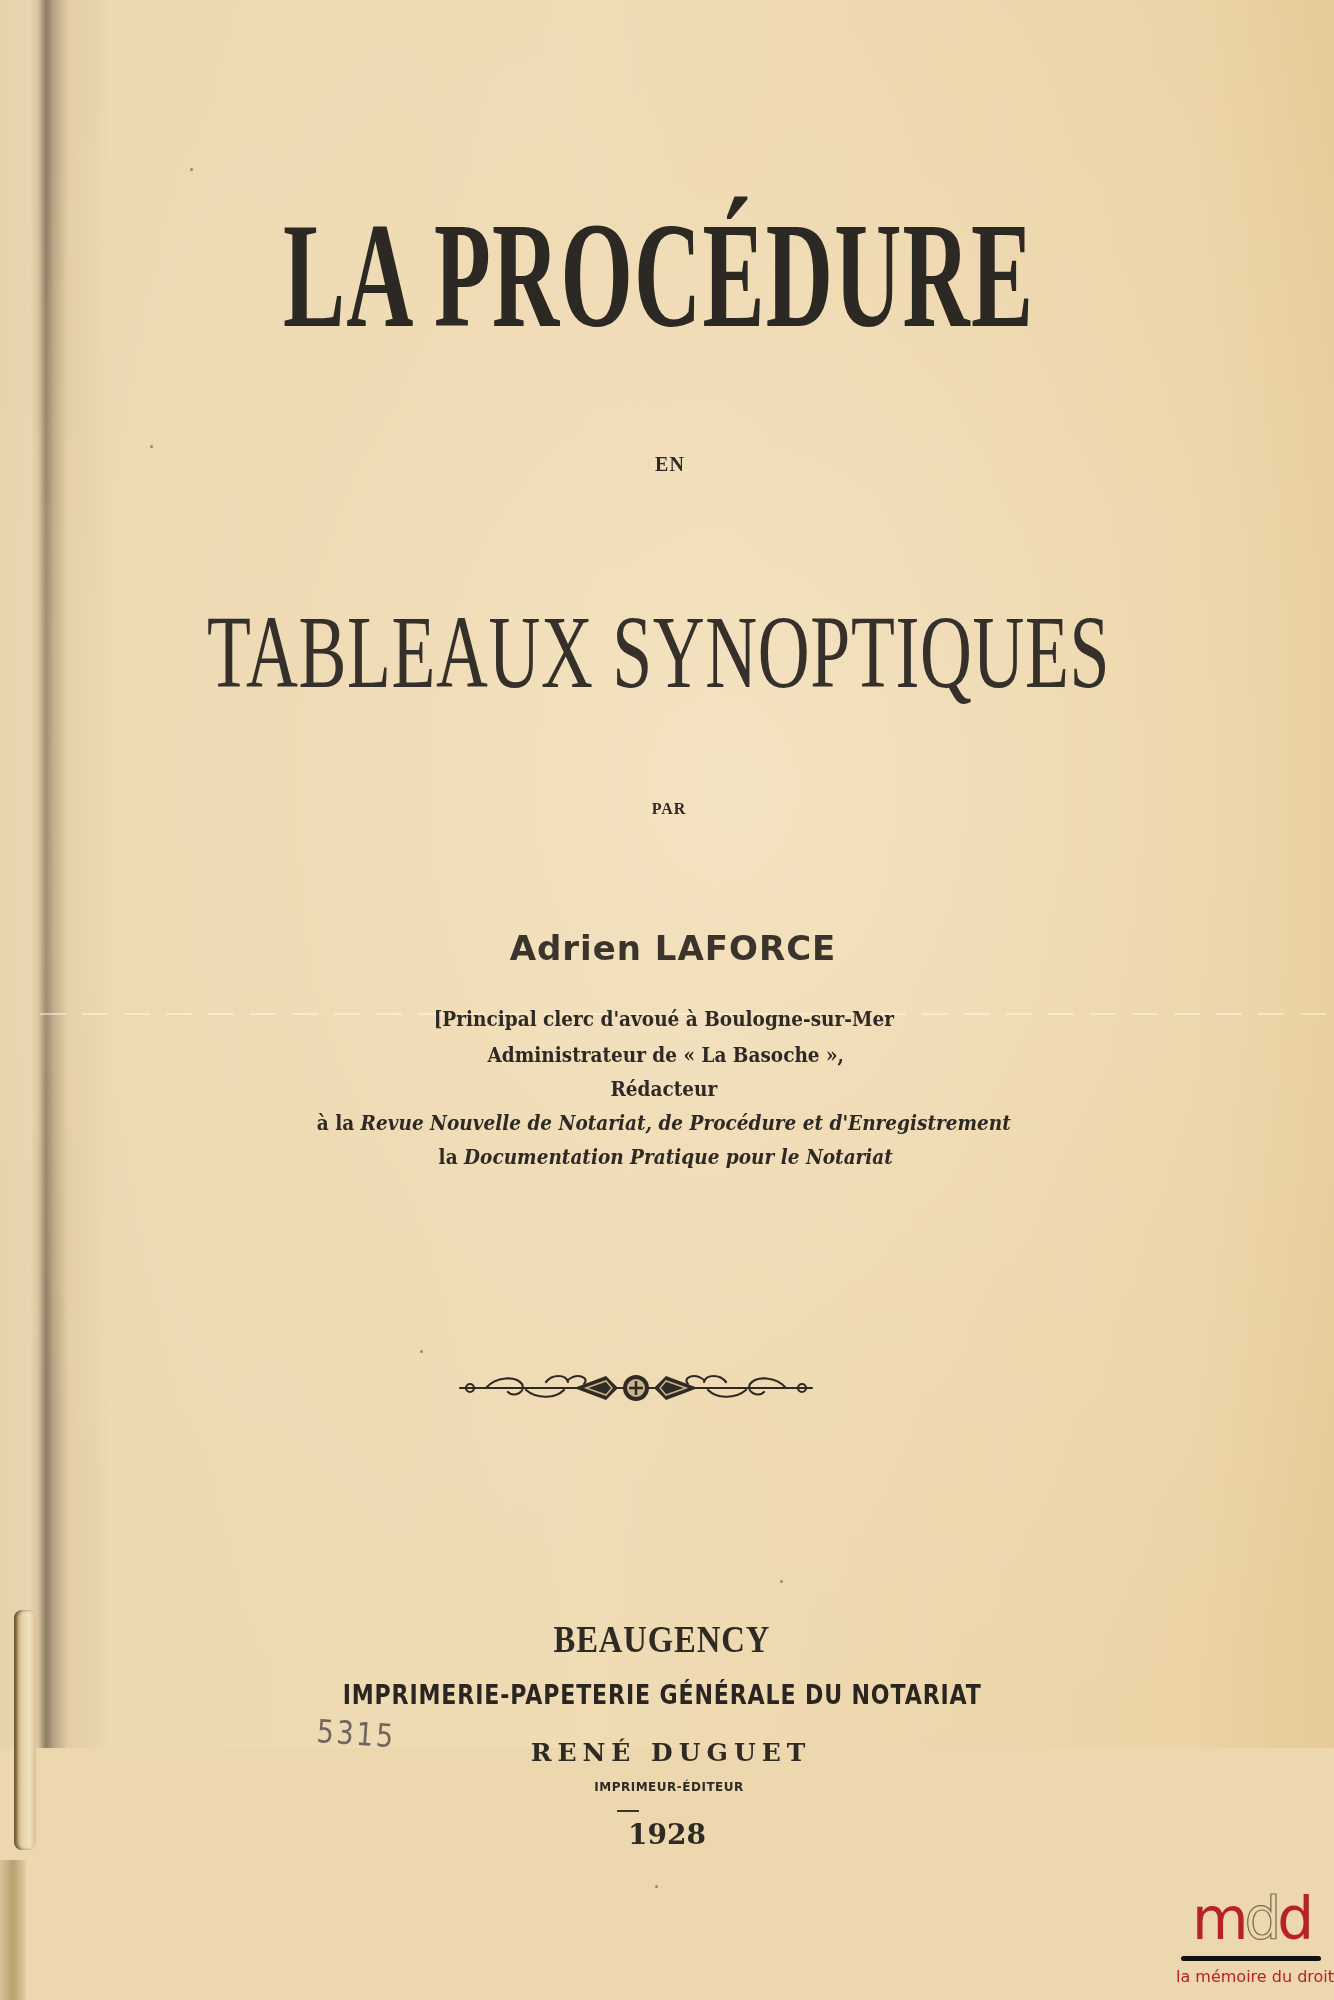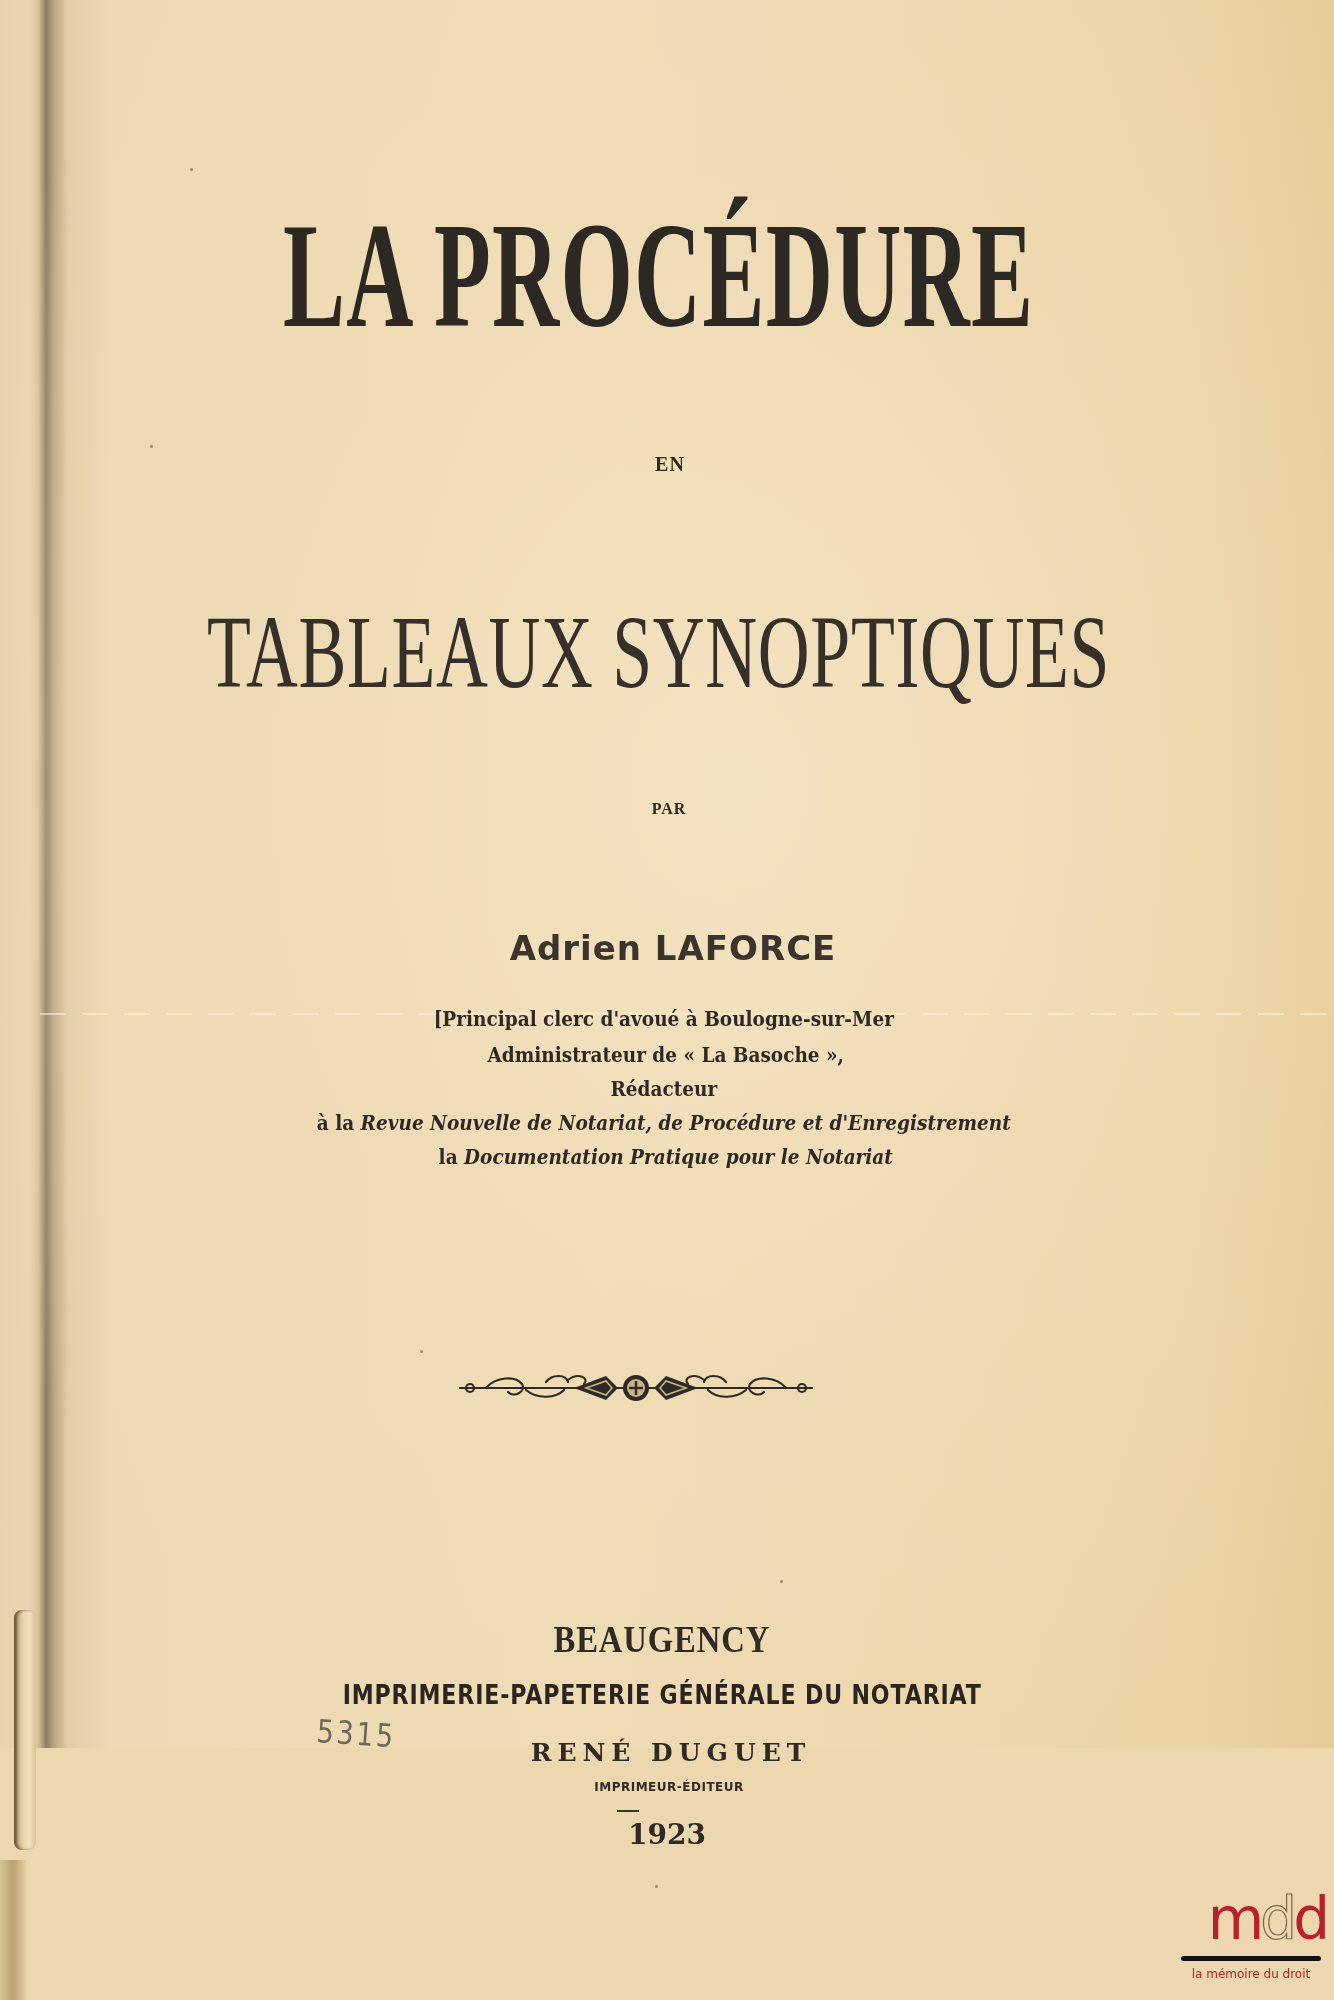--- a/index.html
+++ b/index.html
@@ -178,35 +178,34 @@
       text-align: center;
     }
     .logo-mark {
       font-family: "DejaVu Sans", sans-serif;
       font-size: 58px;
       line-height: 58px;
       color: #b8202a;
       letter-spacing: -4px;
       height: 60px;
       font-weight: normal;
-      text-align: right;
     }
     .logo-mark .hollow {
       color: transparent;
       -webkit-text-stroke: 1.2px #7a6a50;
     }
     .logo-bar {
       width: 140px; height: 5px;
       background: #111;
       margin: 6px auto 6px auto;
       border-radius: 3px;
     }
     .logo-tag {
       font-family: "DejaVu Sans", sans-serif;
-      font-size: 12px;
+      font-size: 16px;
       color: #b8202a;
       white-space: nowrap;
     }
     .speck {
       position: absolute;
       width: 3px; height: 3px;
       background: rgba(70,55,40,0.5);
       border-radius: 50%;
     }
   </style>
@@ -267,21 +266,21 @@
       <path d="M130 20 L 150 13 L 156 20 L 150 27 Z"></path>
       <path d="M230 20 L 210 13 L 204 20 L 210 27 Z"></path>
     </g>
   </svg>
 
   <div class="center-line city">BEAUGENCY</div>
   <div class="center-line printer">IMPRIMERIE-PAPETERIE GÉNÉRALE DU NOTARIAT</div>
   <div class="center-line publisher">RENÉ DUGUET</div>
   <div class="center-line role">IMPRIMEUR-ÉDITEUR</div>
   <div class="dash"></div>
-  <div class="center-line year">1923</div>
+  <div class="center-line year">1928</div>
 
   <div class="handwritten">5315</div>
 
   <div class="speck" style="left:420px; top:1350px;"></div>
   <div class="speck" style="left:190px; top:168px;"></div>
   <div class="speck" style="left:780px; top:1580px;"></div>
   <div class="speck" style="left:655px; top:1885px;"></div>
   <div class="speck" style="left:150px; top:445px;"></div>
 
   <div class="logo">

